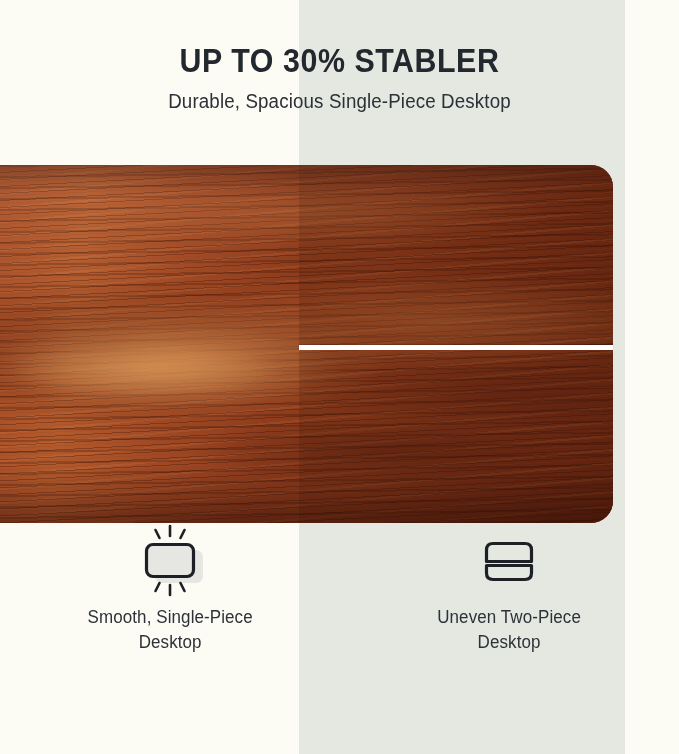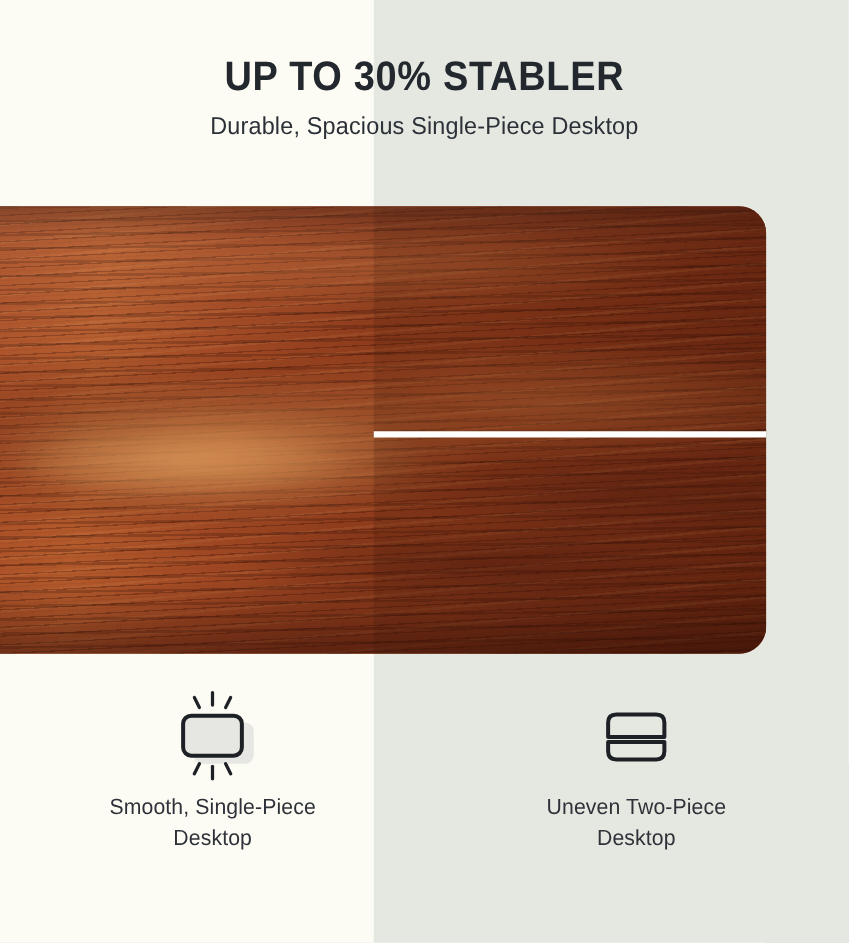--- a/index.html
+++ b/index.html
@@ -10,21 +10,21 @@
   body {
     width: 679px;
     height: 754px;
     overflow: hidden;
     font-family: "Liberation Sans", sans-serif;
     background: #FCFCF4;
   }
 
   #stage {
     position: relative;
-    width: 679px;
+    width: 625px;
     height: 754px;
     overflow: hidden;
   }
 
   
   .bg-left {
     position: absolute;
     left: 0; top: 0;
     width: 299px; height: 754px;
     background: #FCFCF4;
@@ -168,21 +168,21 @@
     height: 5px;
     background: #FFFFFF;
     z-index: 4;
     box-shadow: 0 -1px 1px rgba(0,0,0,0.18);
   }
 
   
   .compare {
     position: absolute;
     left: 0;
-    top: 545px;
+    top: 517px;
     width: 679px;
     height: 180px;
     display: flex;
     z-index: 5;
   }
   .compare-col {
     flex: 0 0 50%;
     display: flex;
     flex-direction: column;
     align-items: center;

